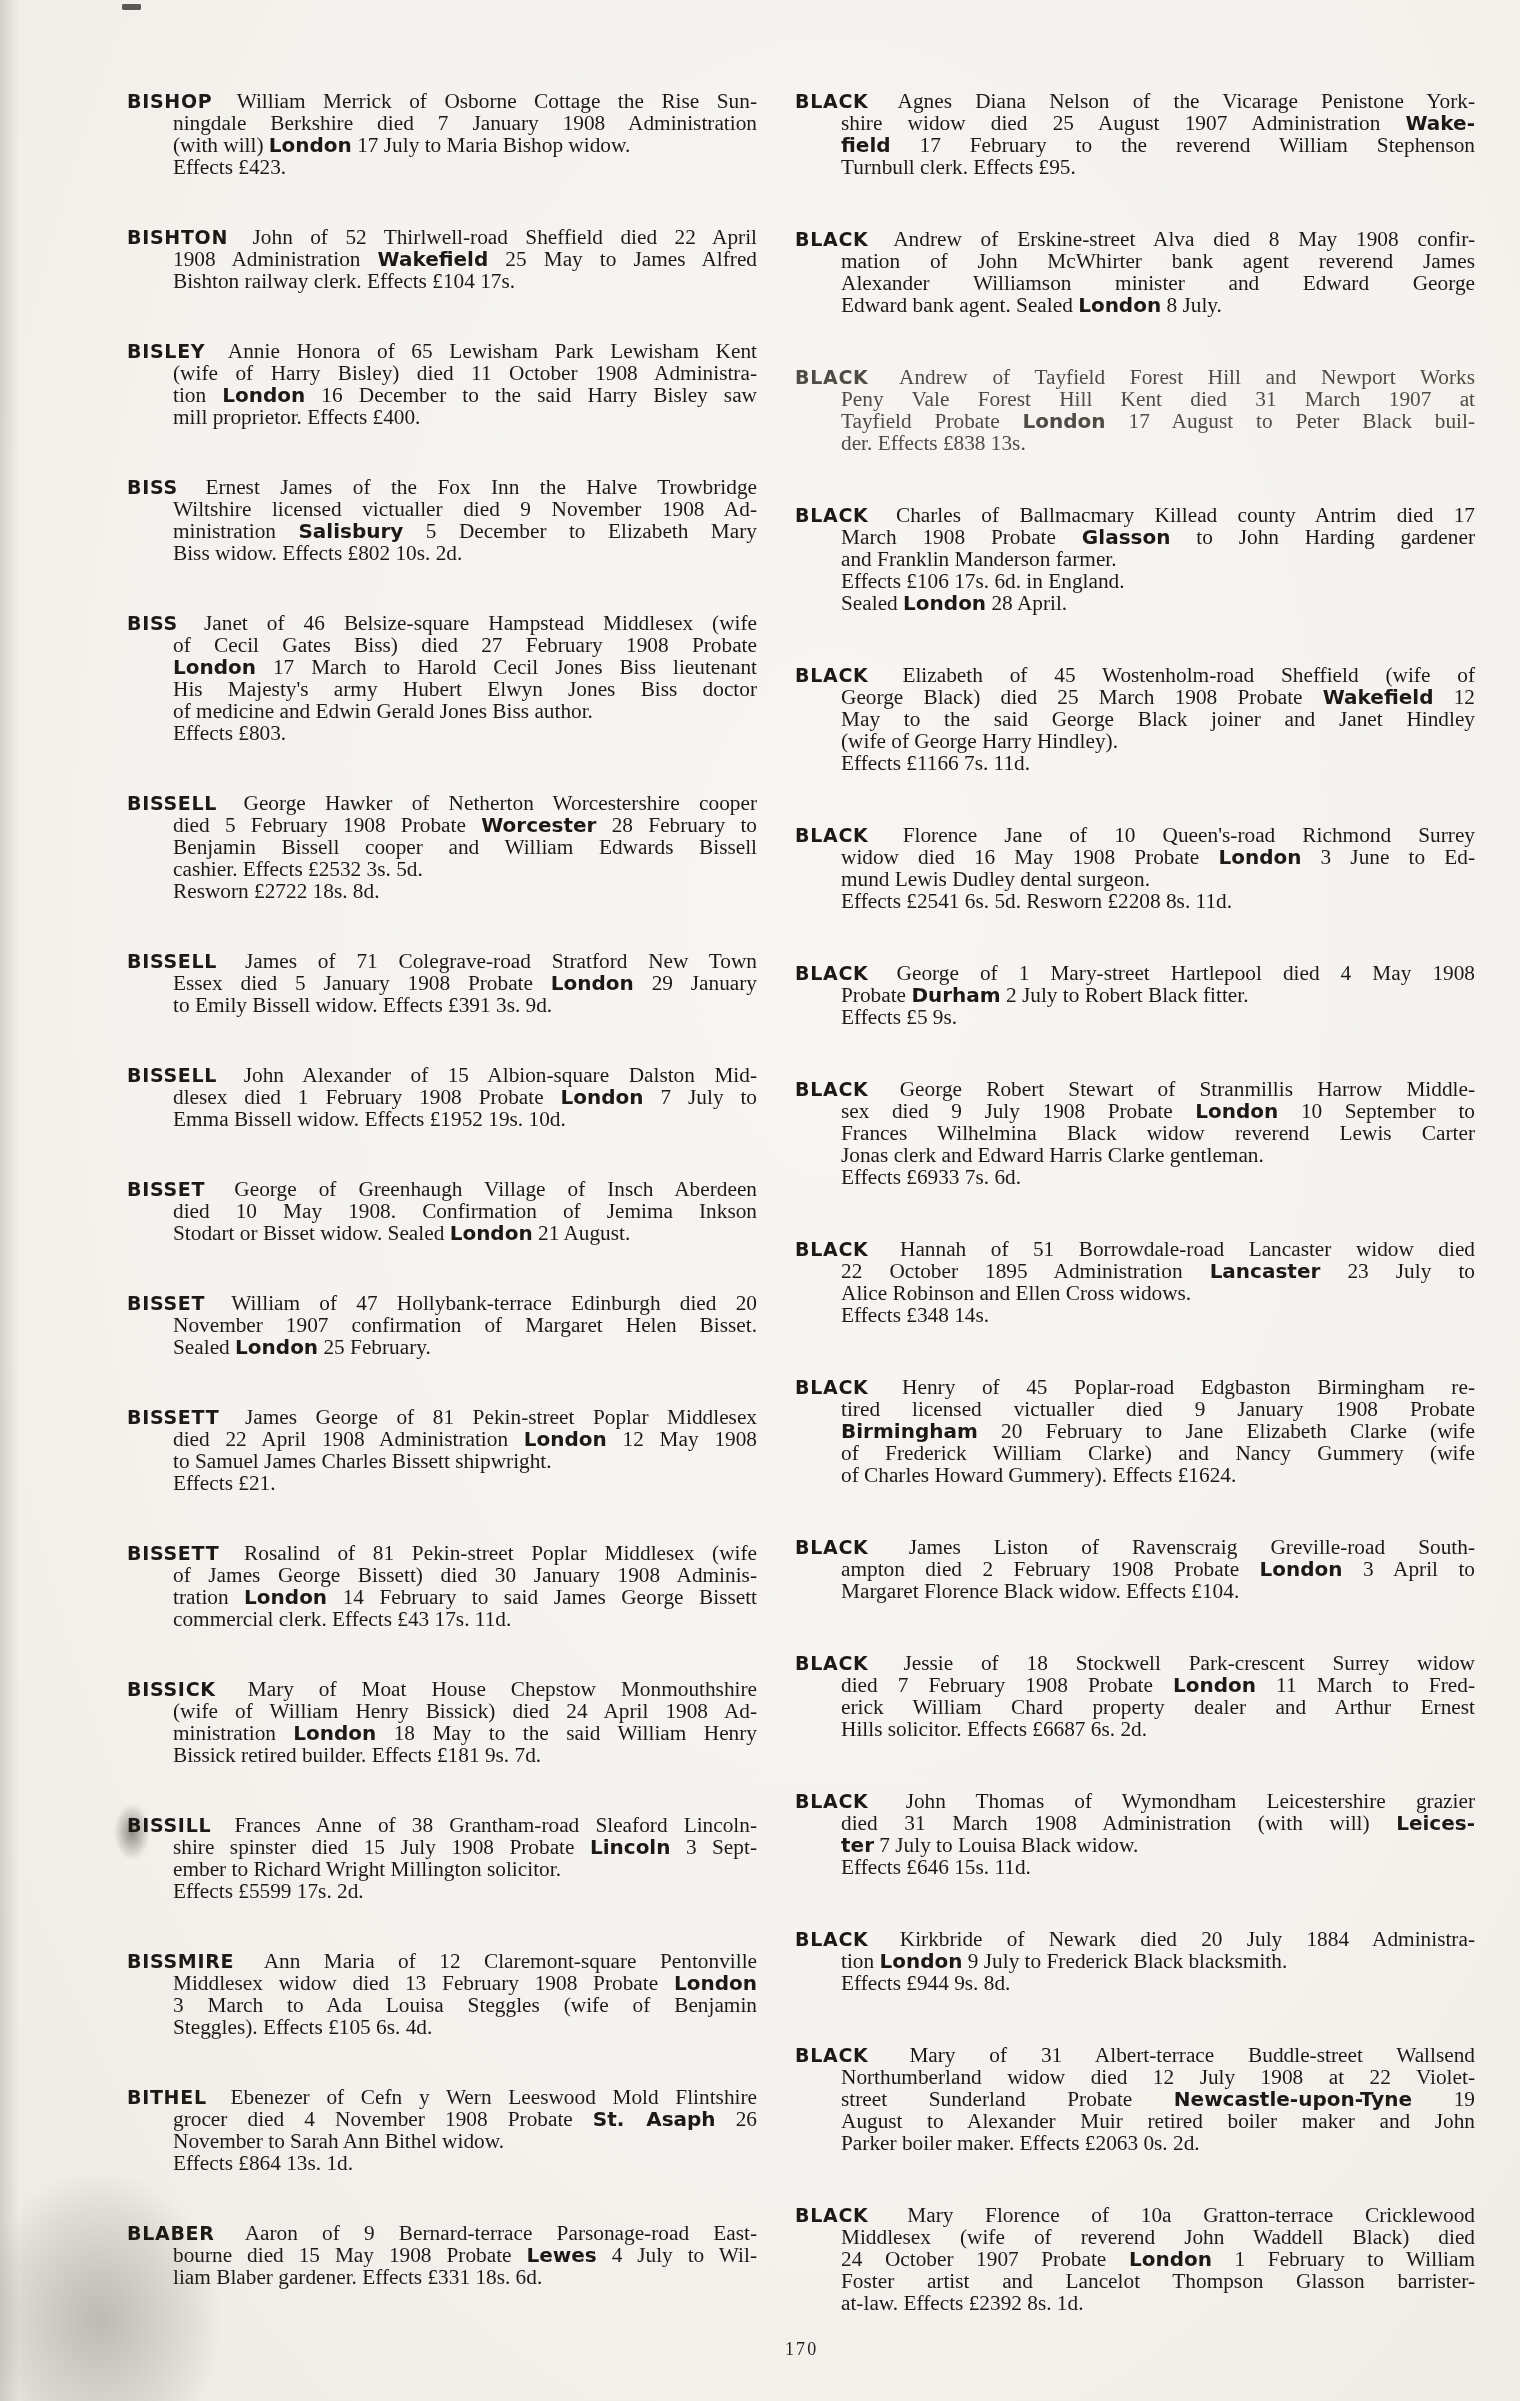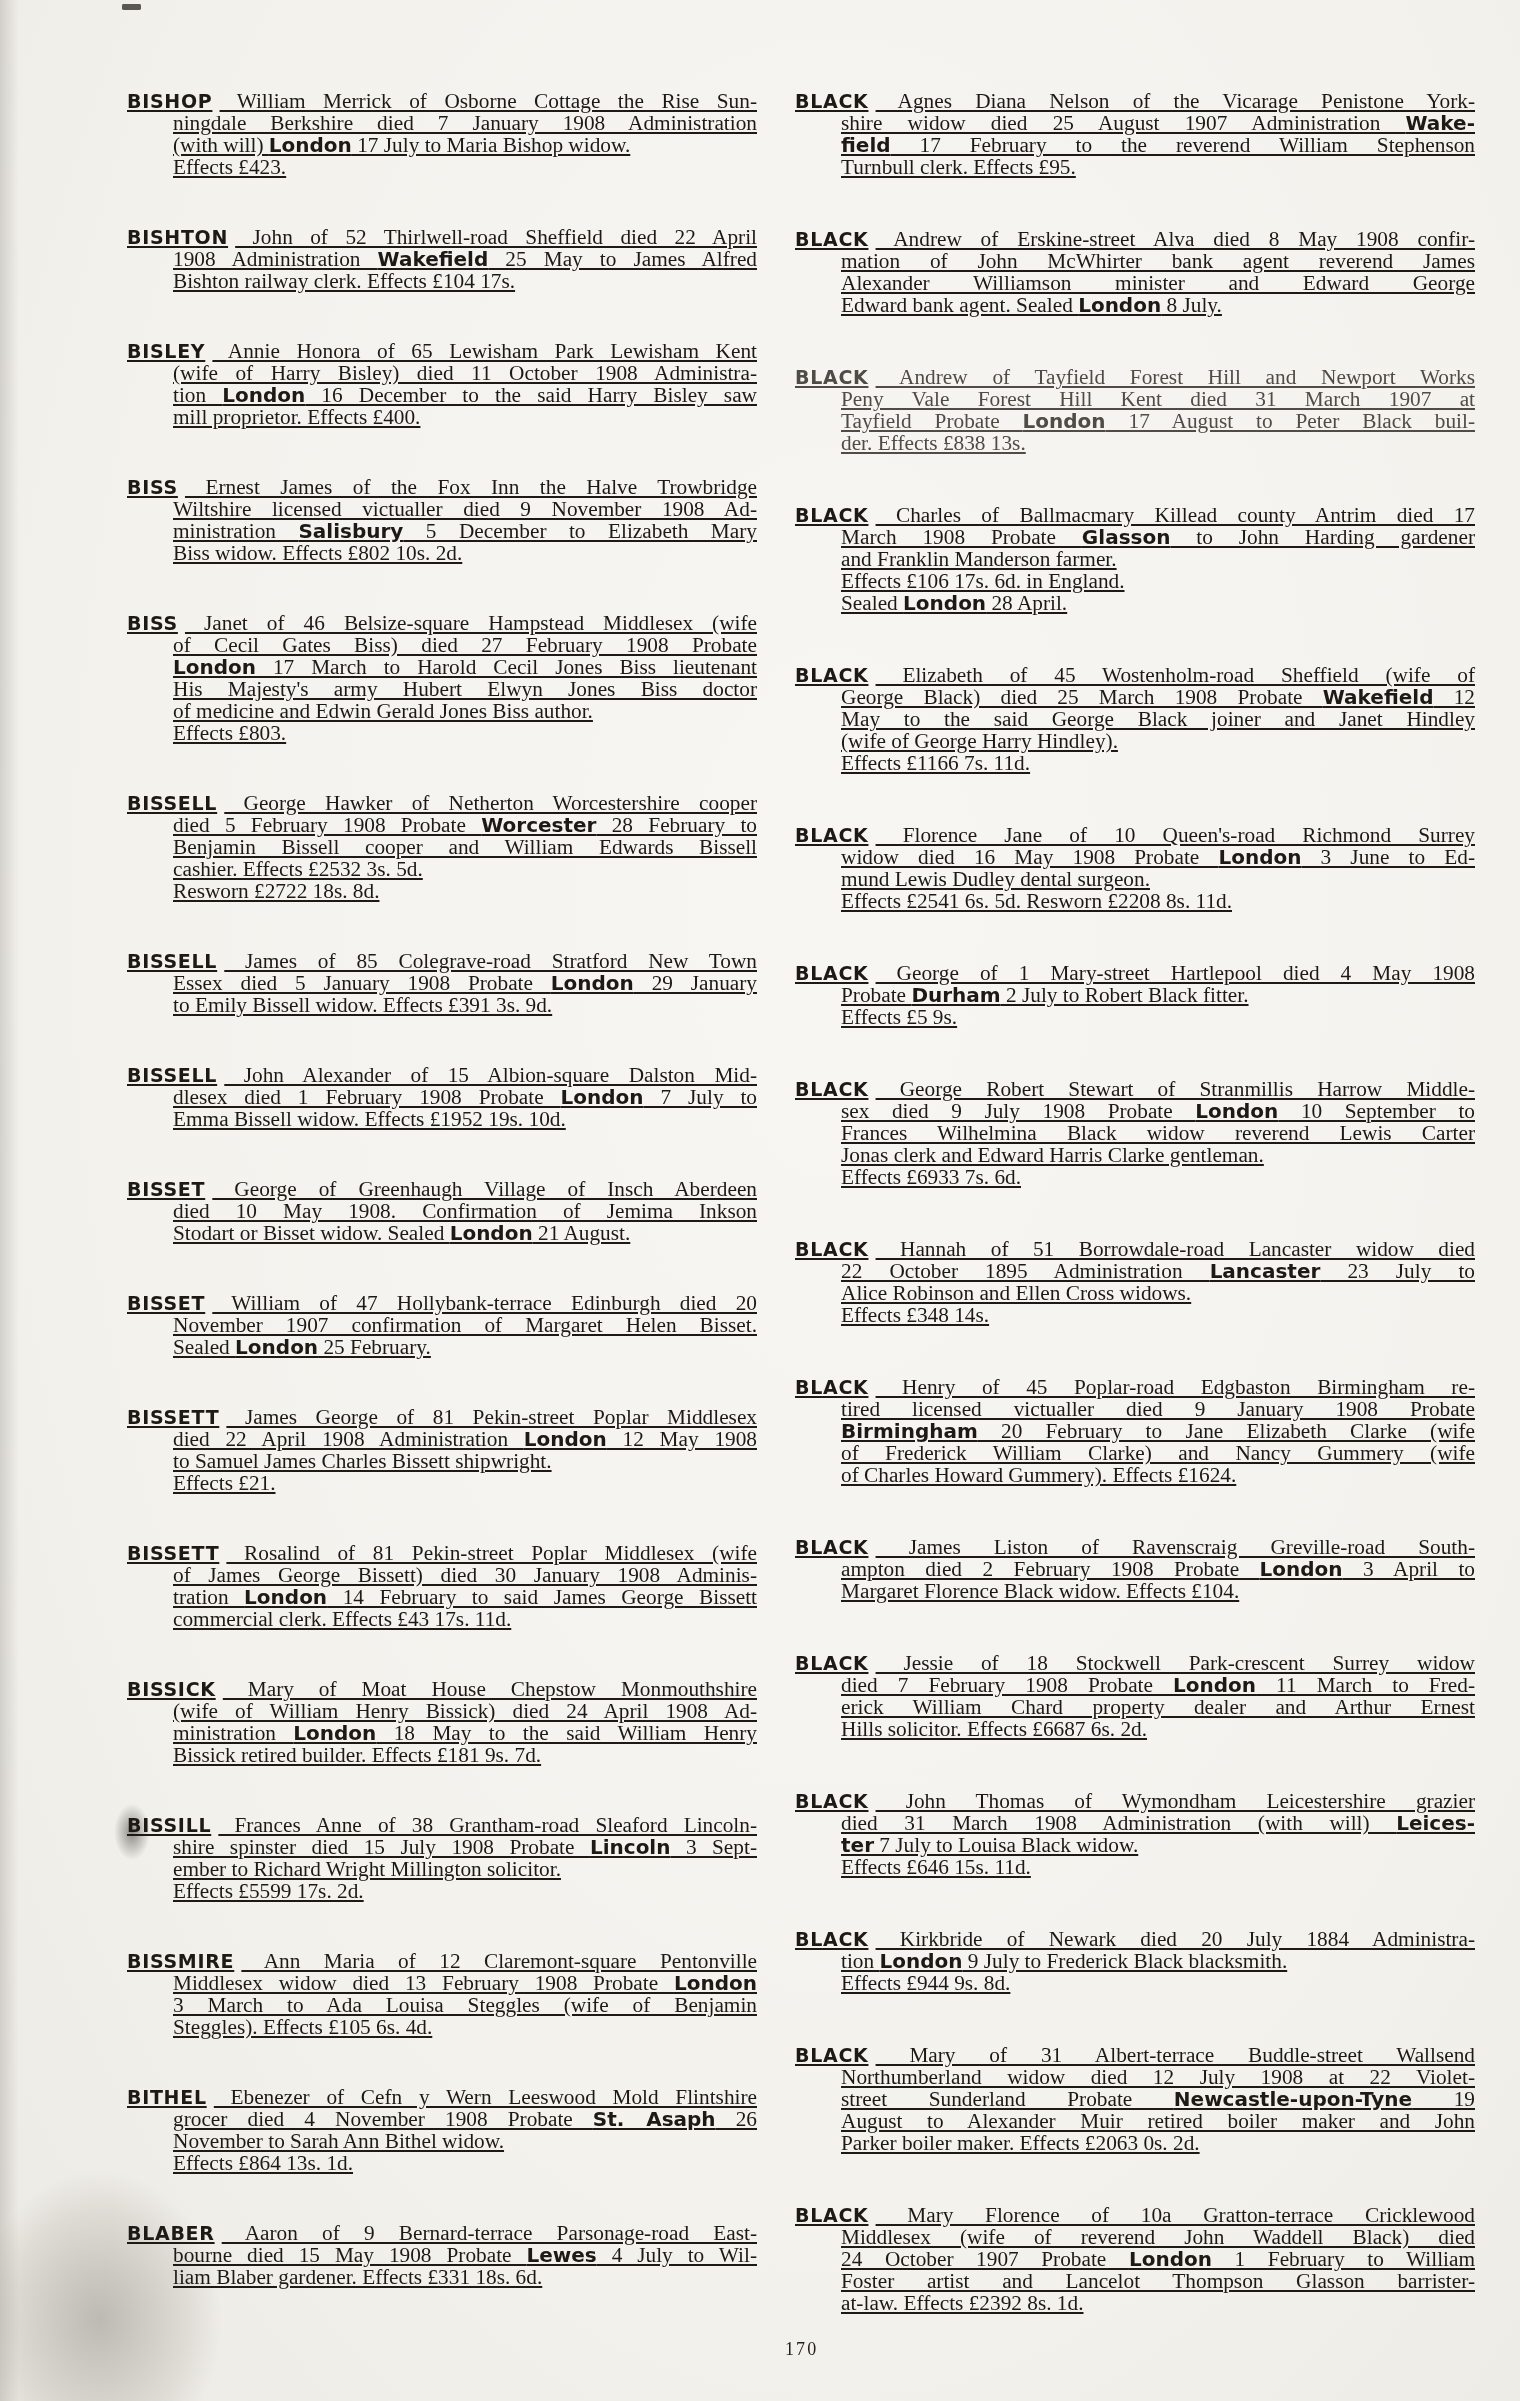--- a/index.html
+++ b/index.html
@@ -6,21 +6,21 @@
   body {
     width:1520px; height:2401px; position:relative; overflow:hidden;
     background:#f4f3ef;
     background-image: radial-gradient(ellipse at 55% 38%, #f7f6f3 0%, #f3f2ed 62%, #eceae4 100%);
     font-family:"Liberation Serif", serif;
     color:#1d1a16;
   }
   .col { position:absolute; top:90px; }
   #col-left  { left:127px;  width:630px; }
   #col-right { left:795px; width:680px; }
-  .entry { margin-bottom:48px;text-decoration:underline; }
+  .entry { margin-bottom:48px; }
   #col-right .entry { margin-bottom:50px; }
   .entry.faded { color:#4f4b45; }
   .line {
     font-size:21.3px; line-height:22px;
     text-align:justify; text-align-last:justify;
     padding-left:46px;
   }
   .line.first { padding-left:0; }
   .line.noj, .line.lastline { text-align-last:left; }
   .surname {
@@ -99,21 +99,21 @@
       <div class="line lastline"><span>Effects £803.</span></div>
     </div>
     <div class="entry">
       <div class="line first"><span class="surname">BISSELL</span><span> George Hawker of Netherton Worcestershire cooper</span></div>
       <div class="line"><span>died 5 February 1908 Probate </span><span class="b">Worcester</span><span> 28 February to</span></div>
       <div class="line"><span>Benjamin Bissell cooper and William Edwards Bissell</span></div>
       <div class="line noj"><span>cashier.  Effects £2532 3s. 5d.</span></div>
       <div class="line lastline"><span>Resworn £2722 18s. 8d.</span></div>
     </div>
     <div class="entry">
-      <div class="line first"><span class="surname">BISSELL</span><span> James of 85 Colegrave-road Stratford New Town</span></div>
+      <div class="line first"><span class="surname">BISSELL</span><span> James of 71 Colegrave-road Stratford New Town</span></div>
       <div class="line"><span>Essex died 5 January 1908 Probate </span><span class="b">London</span><span> 29 January</span></div>
       <div class="line lastline"><span>to Emily Bissell widow.  Effects £391 3s. 9d.</span></div>
     </div>
     <div class="entry">
       <div class="line first"><span class="surname">BISSELL</span><span> John Alexander of 15 Albion-square Dalston Mid-</span></div>
       <div class="line"><span>dlesex died 1 February 1908 Probate </span><span class="b">London</span><span> 7 July to</span></div>
       <div class="line lastline"><span>Emma Bissell widow.  Effects £1952 19s. 10d.</span></div>
     </div>
     <div class="entry">
       <div class="line first"><span class="surname">BISSET</span><span> George of Greenhaugh Village of Insch Aberdeen</span></div>

